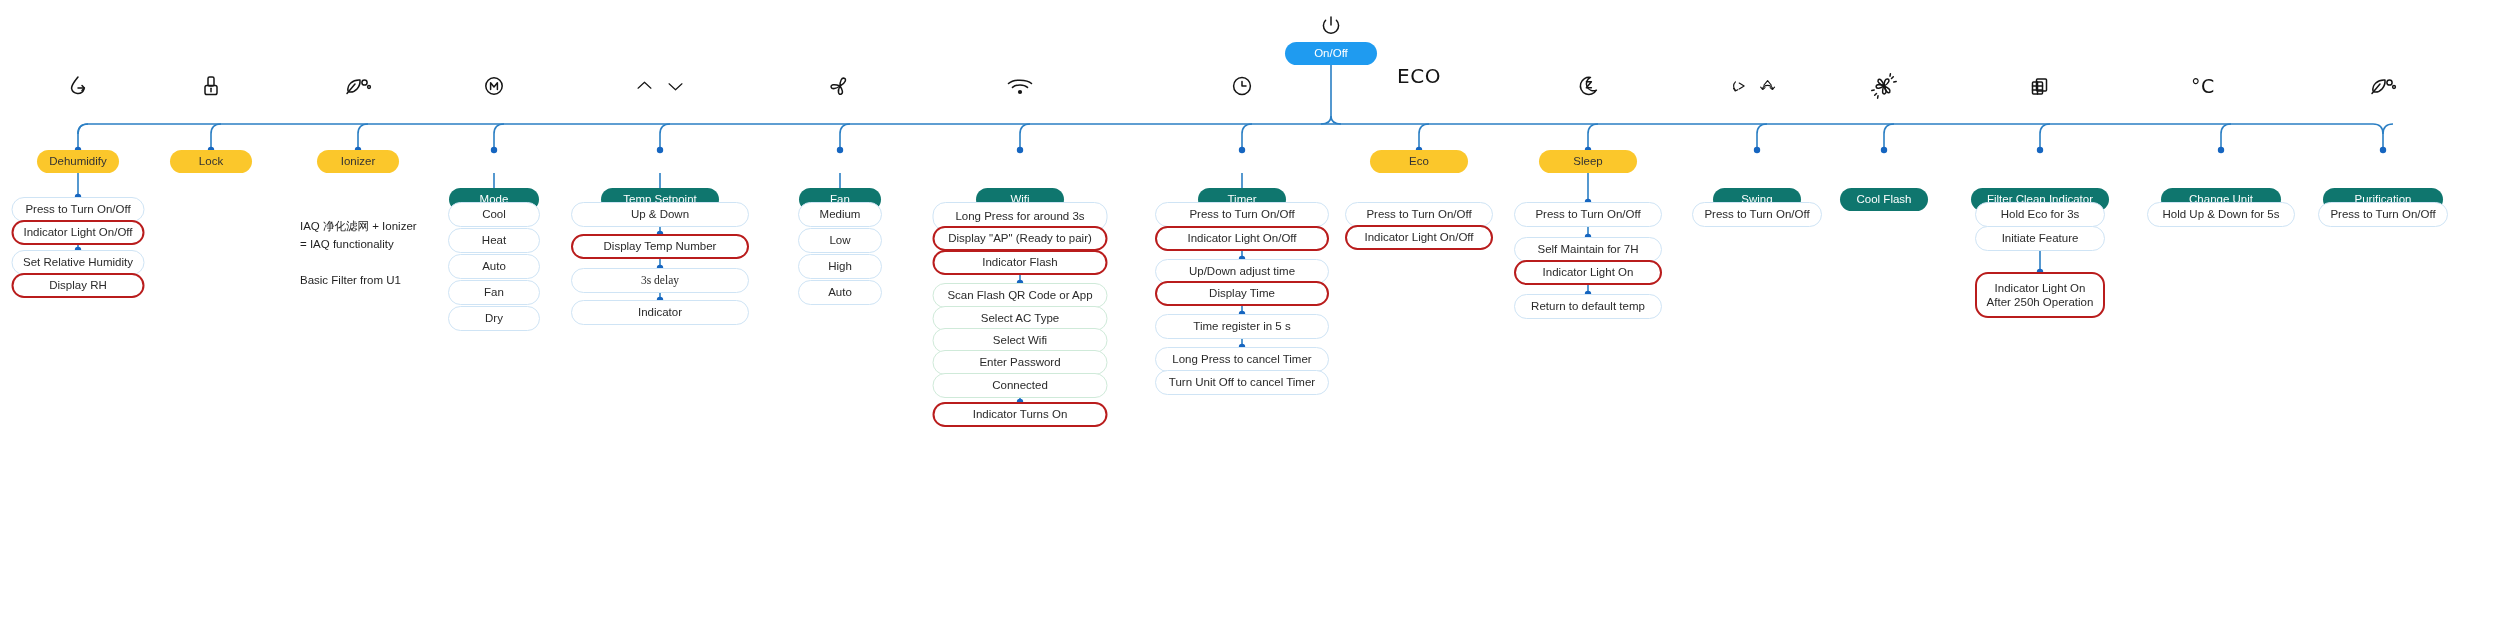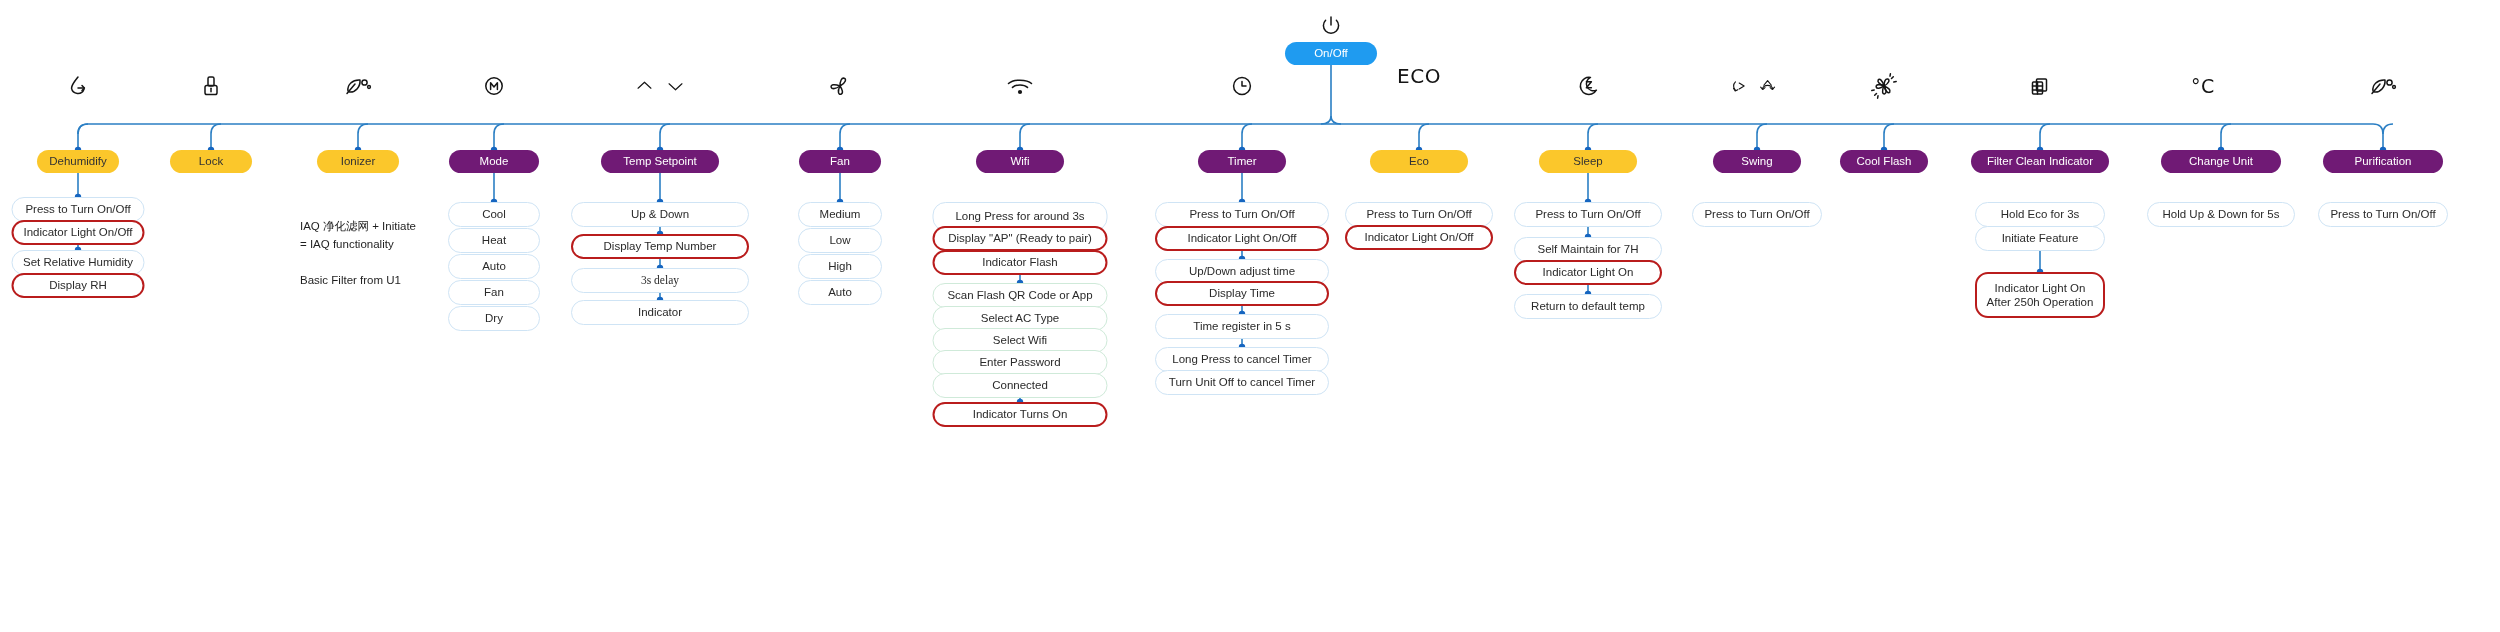--- a/index.html
+++ b/index.html
@@ -46,21 +46,21 @@
     position:absolute;
     transform:translateX(-50%);
     height:23px;line-height:23px;
     border-radius:12px;
     font-size:11.5px;
     text-align:center;
     white-space:nowrap;
     box-sizing:border-box;
     padding:0 10px;
   }
-  .cat-pill.blue{background:#701a75;color:#ffffff;}
+  .cat-pill.blue{background:#0f766e;color:#ffffff;margin-top:38px;}
   .cat-pill.yellow{background:#fbc72b;color:#333333;}
 
   
   .step{
     position:absolute;
     transform:translateX(-50%);
     box-sizing:border-box;
     border-radius:13px;
     background:#ffffff;
     font-size:11.5px;
@@ -337,17 +337,17 @@
       <div class="step blue" style="left: 1588px; top: 294px; width: 148px; height: 25px;">Return to default temp</div>
       <div class="step blue" style="left: 1757px; top: 202px; width: 130px; height: 25px;">Press to Turn On/Off</div>
       <div class="step blue" style="left: 2040px; top: 202px; width: 130px; height: 25px;">Hold Eco for 3s</div>
       <div class="step blue" style="left: 2040px; top: 226px; width: 130px; height: 25px;">Initiate Feature</div>
       <div class="step pink two" style="left: 2040px; top: 272px; width: 130px; height: 46px;">Indicator Light On
 After 250h Operation</div>
       <div class="step blue" style="left: 2221px; top: 202px; width: 148px; height: 25px;">Hold Up &amp; Down for 5s</div>
       <div class="step blue" style="left: 2383px; top: 202px; width: 130px; height: 25px;">Press to Turn On/Off</div>
     </div>
   <div id="notes-layer">
-      <div class="note" style="left: 300px; top: 218px;">IAQ 净化滤网 + Initiate
+      <div class="note" style="left: 300px; top: 218px;">IAQ 净化滤网 + Ionizer
 = IAQ functionality</div>
       <div class="note" style="left: 300px; top: 272px; text-align: right;">Basic Filter from U1</div>
     </div>
 </div>
 
 </body></html>

